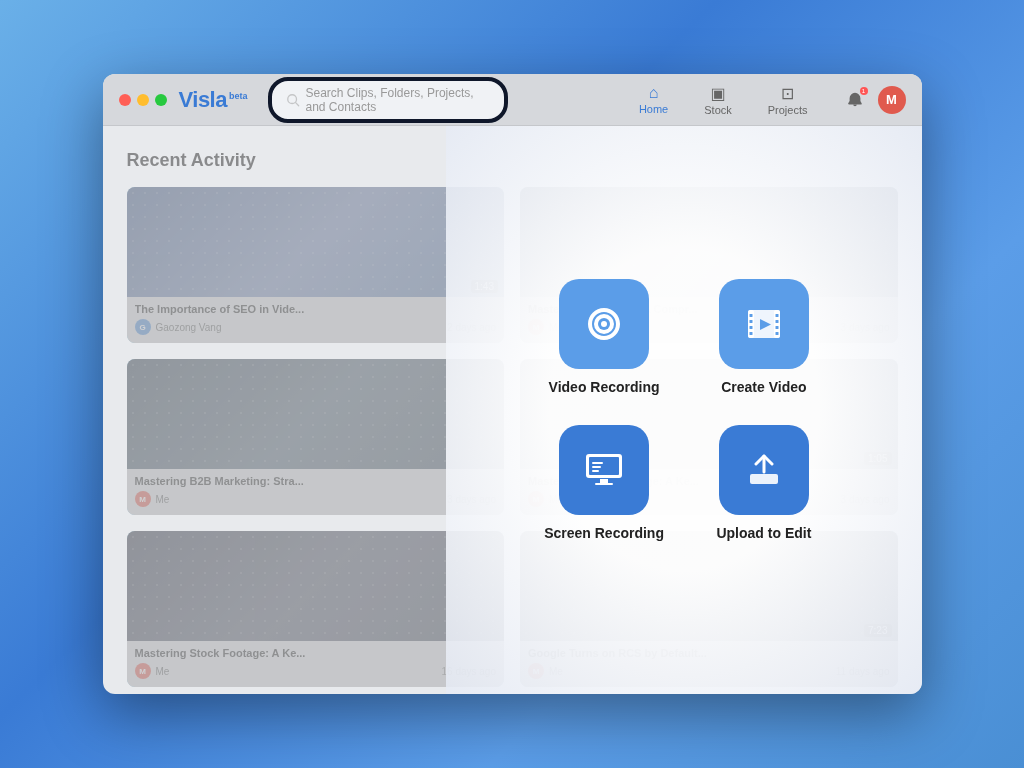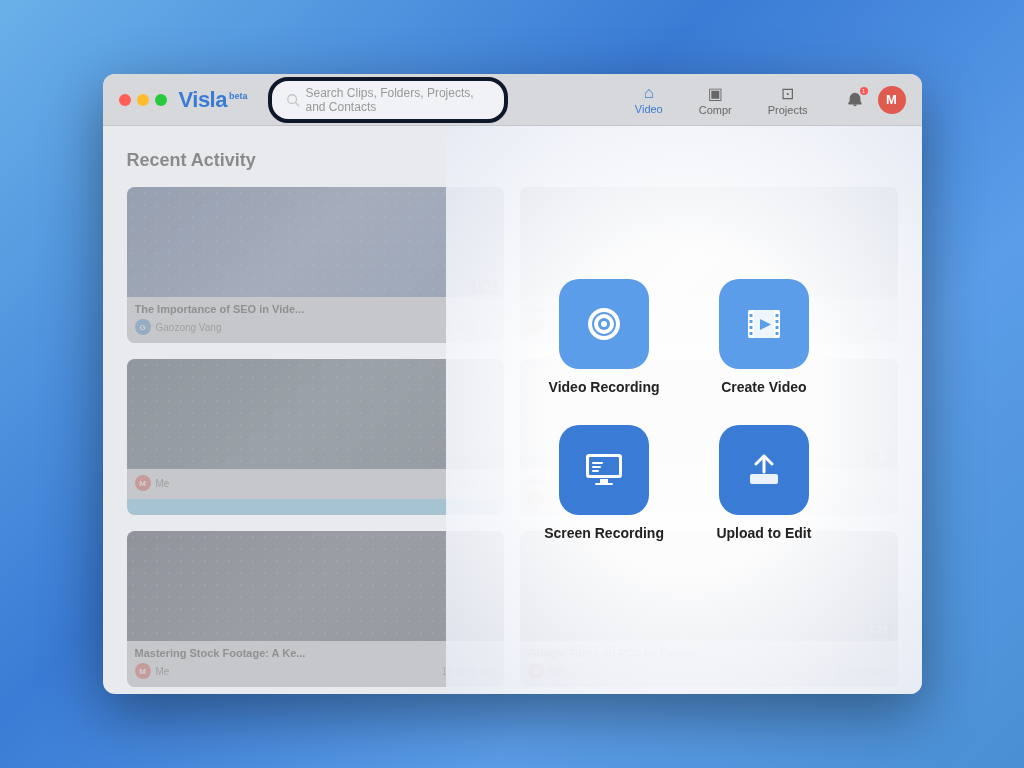--- a/index.html
+++ b/index.html
@@ -363,25 +363,25 @@
       <svg class="search-icon-svg" viewBox="0 0 16 16" fill="none">
         <circle cx="7" cy="7" r="5" stroke="#999" stroke-width="1.5"></circle>
         <line x1="11" y1="11" x2="14.5" y2="14.5" stroke="#999" stroke-width="1.5" stroke-linecap="round"></line>
       </svg>
       <span class="search-input-text">Search Clips, Folders, Projects, and Contacts</span>
     </div>
 
     <div class="nav-tabs">
       <div class="nav-tab active">
         <span class="nav-tab-icon">⌂</span>
-        <span class="nav-tab-label">Video</span>
+        <span class="nav-tab-label">Home</span>
       </div>
       <div class="nav-tab">
         <span class="nav-tab-icon">▣</span>
-        <span class="nav-tab-label">Compr</span>
+        <span class="nav-tab-label">Stock</span>
       </div>
       <div class="nav-tab">
         <span class="nav-tab-icon">⊡</span>
         <span class="nav-tab-label">Projects</span>
       </div>
     </div>
 
     <div class="header-actions">
       <div class="notification-btn">
         <svg width="18" height="18" viewBox="0 0 20 20" fill="#666">
@@ -434,20 +434,21 @@
           </div>
         </div>
 
         <div class="video-card">
           <div class="video-thumb video-thumb-3">
             <div class="thumb-content">
                 <div class="thumb-dots"></div>
               </div>
           </div>
           <div class="video-info">
+            <div class="video-title">Mastering B2B Marketing: Stra...</div>
             <div class="video-meta">
               <div class="video-avatar">M</div>
               <span class="video-author">Me</span>
               <span class="video-time">3 days ago</span>
             </div>
           </div>
         </div>
 
         <div class="video-card">
           <div class="video-thumb video-thumb-4">

